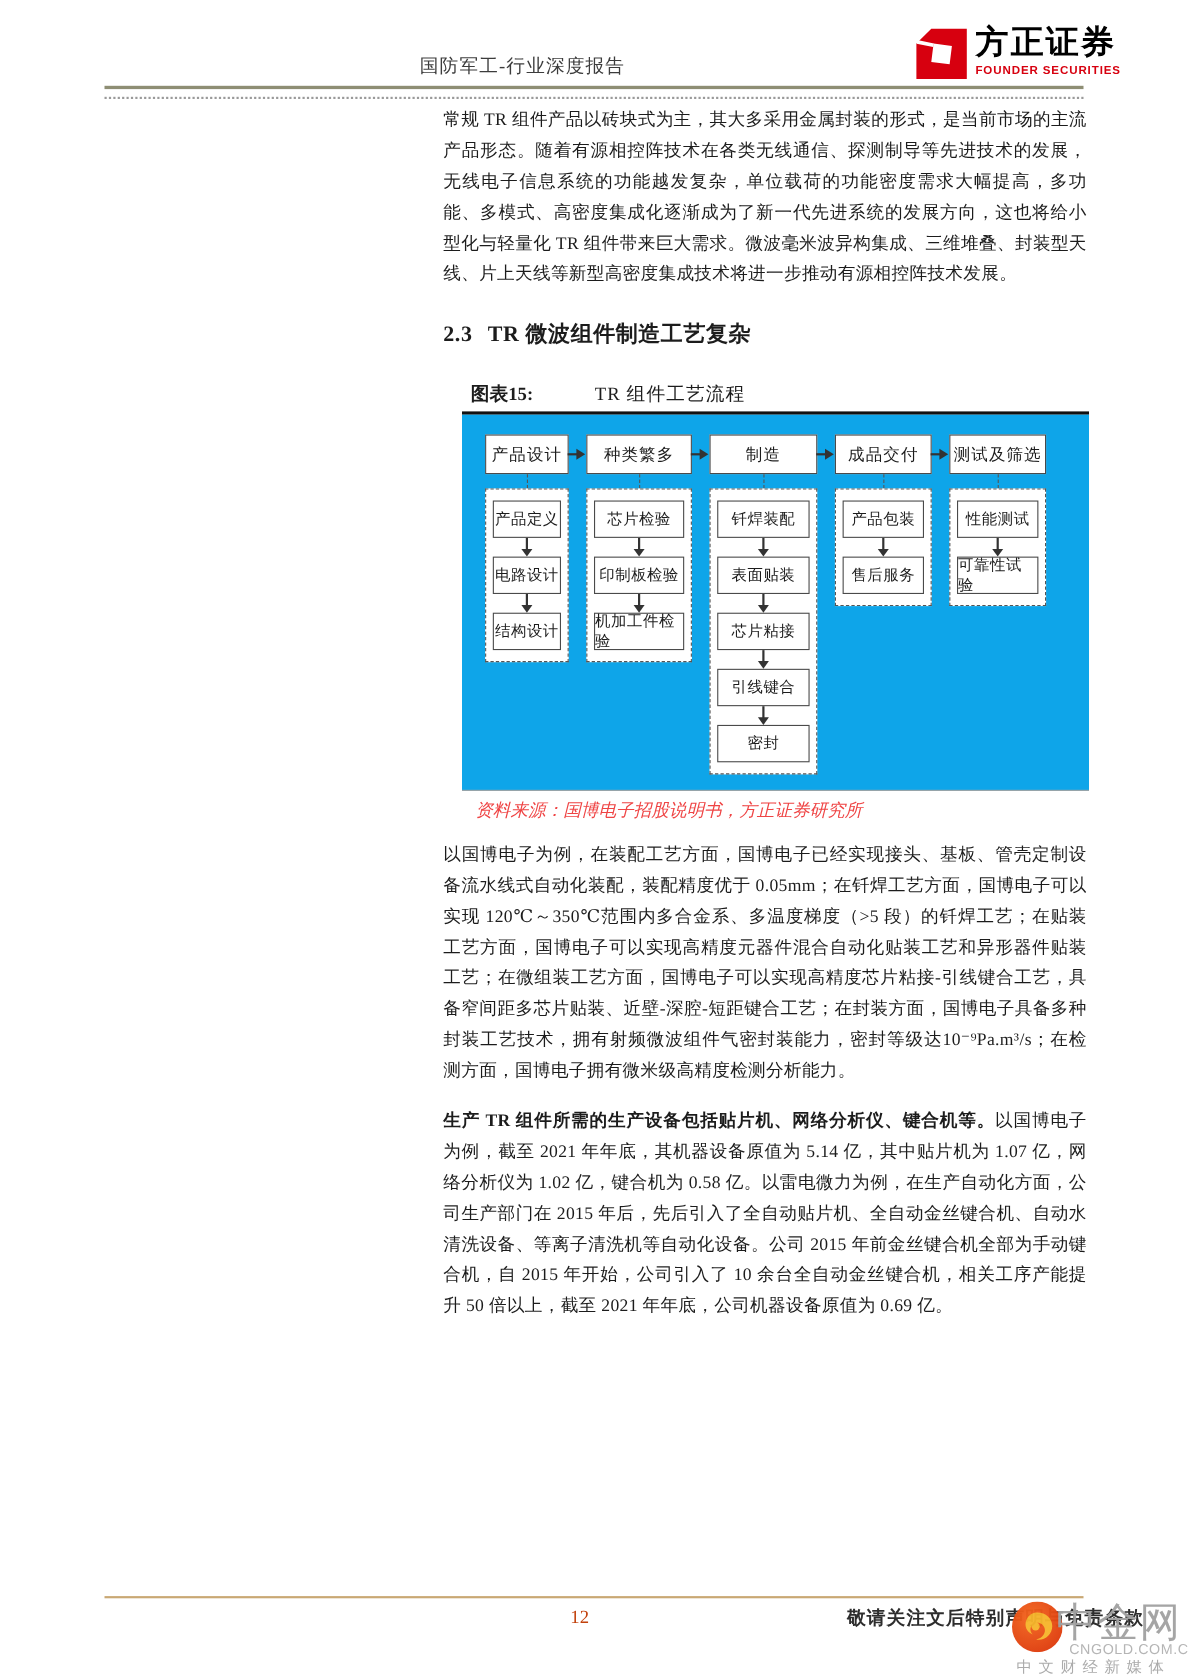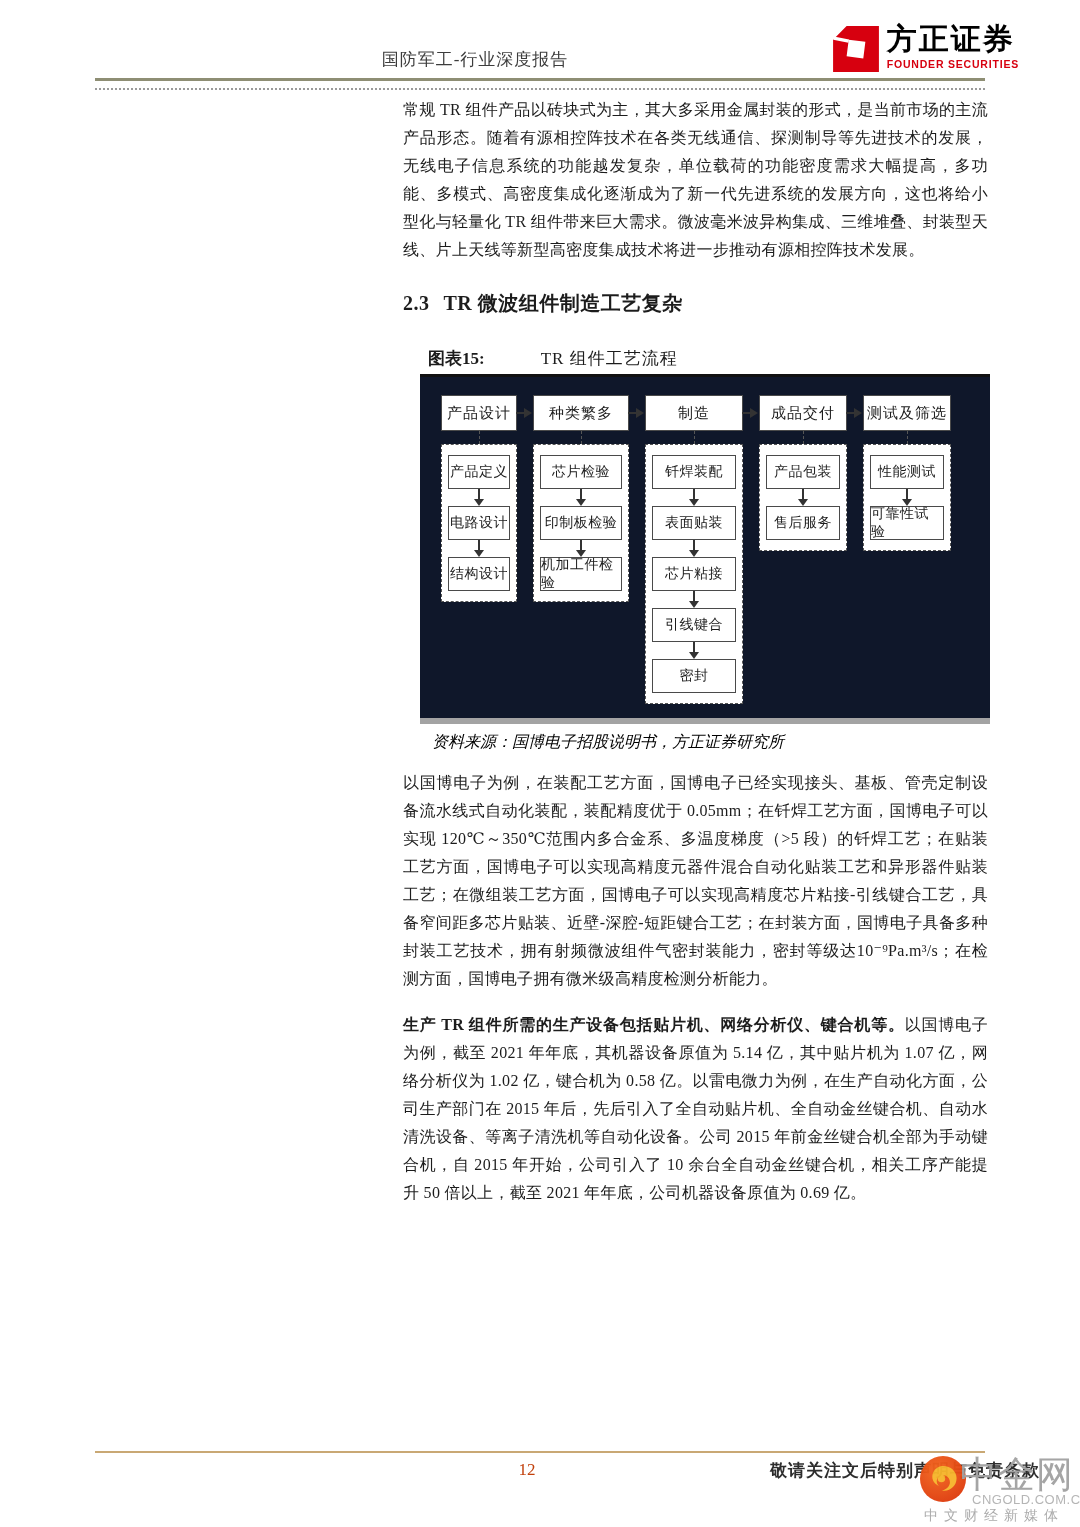--- a/index.html
+++ b/index.html
@@ -27,24 +27,24 @@
   p.body .lead-bold{font-weight:bold;}
   h2.sec{margin:26px 0 28px 0;font-size:20px;font-weight:bold;letter-spacing:0.5px;}
   h2.sec .sec-num{margin-right:14px;}
 
   
   .figure{margin:6px 0 16px 17px;width:570px;}
   .fig-cap{display:flex;align-items:baseline;padding:2px 0 4px 8px;
            border-bottom:3.5px solid #111;}
   .fig-label{font-weight:bold;font-size:17px;}
   .fig-title{font-size:17px;margin-left:56px;letter-spacing:1px;}
-  .fig-src{font-style:italic;font-size:16px;margin-top:8px;padding-left:12px;color:#000000;}
-
-  
-  .chart{border-bottom:6px solid #a3a3a3;padding:18px 38px 14px 21px;background:#0f172a;}
+  .fig-src{font-style:italic;font-size:16px;margin-top:8px;padding-left:12px;color:#ef4444;}
+
+  
+  .chart{border-bottom:1px solid #a3a3a3;padding:18px 38px 14px 21px;background:#0ea5e9;}
   .fc-row{display:flex;gap:16px;align-items:flex-start;}
   .fc-col{display:flex;flex-direction:column;align-items:stretch;}
   .fc-col.c0{width:76px;} .fc-col.c1{width:96px;} .fc-col.c2{width:98px;}
   .fc-col.c3{width:88px;} .fc-col.c4{width:88px;}
   .fc-top{position:relative;height:36px;border:1.6px solid #4a4a4a;display:flex;
           align-items:center;justify-content:center;font-size:15px;letter-spacing:1px;
           background:#fff;box-sizing:border-box;}
   .fc-col:not(:last-child) .fc-top::after{content:'';position:absolute;left:100%;top:50%;
           width:9px;height:2px;background:#333;margin-top:-1px;}
   .fc-col:not(:last-child) .fc-top::before{content:'';position:absolute;left:calc(100% + 8px);

